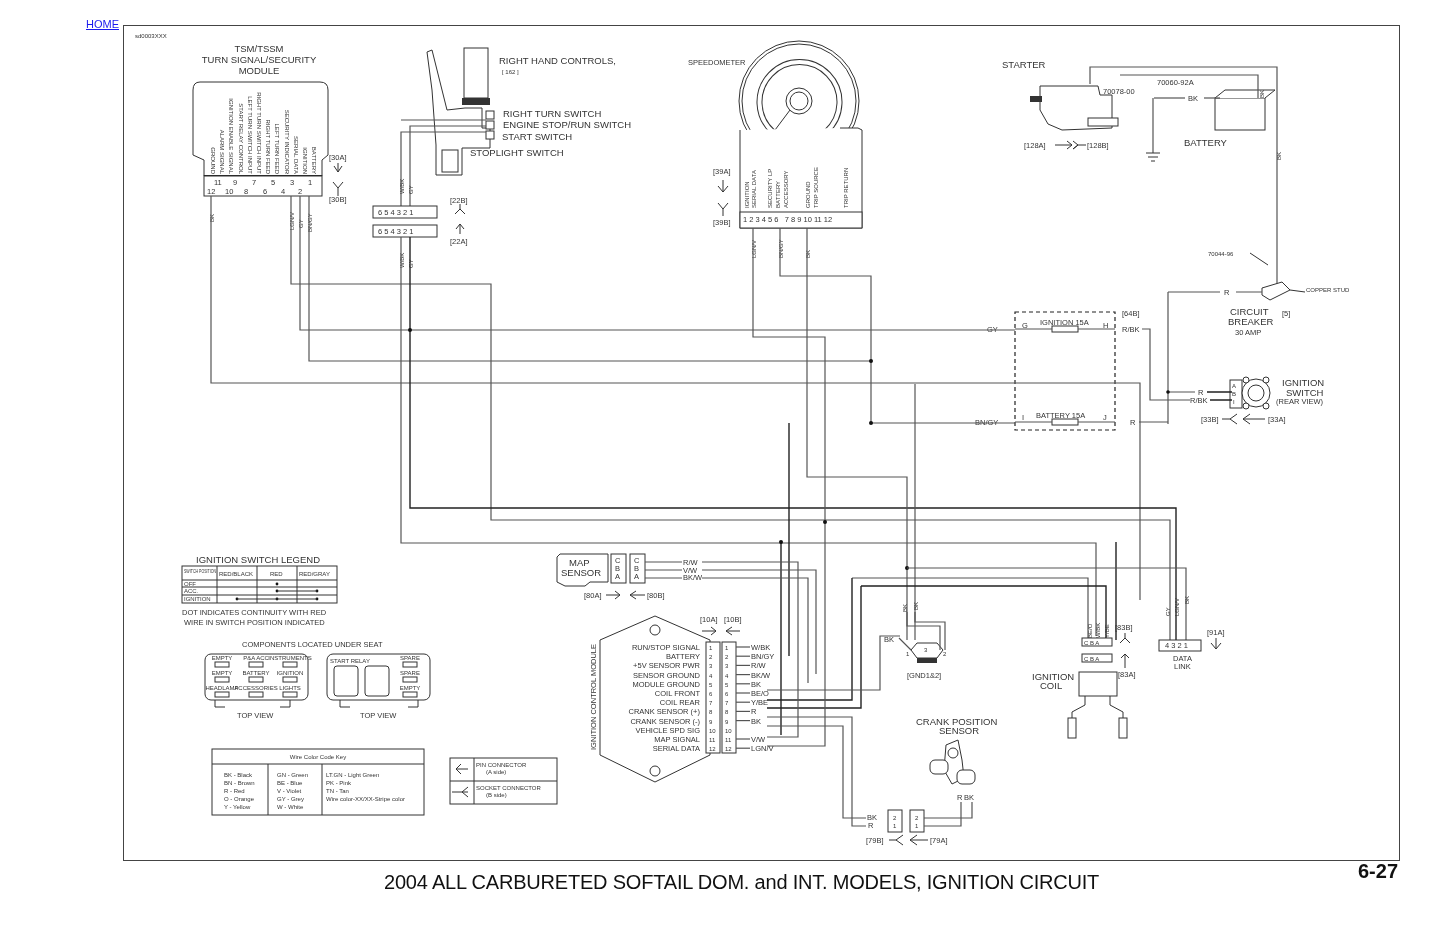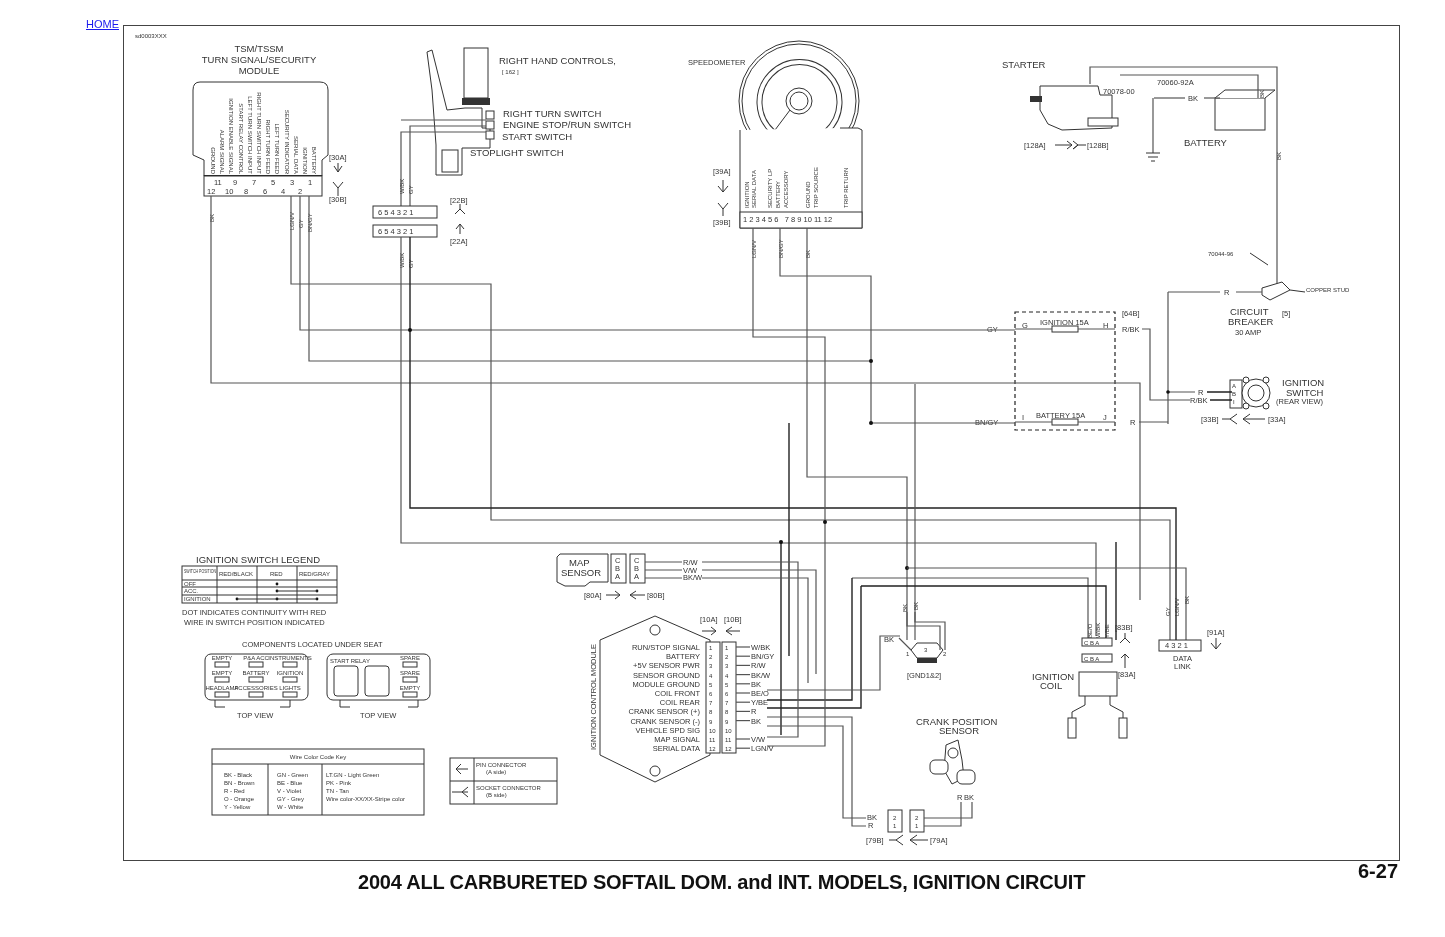--- a/index.html
+++ b/index.html
@@ -1,20 +1,20 @@
 <!DOCTYPE html>
 <html><head>
 <meta charset="utf-8">
 <style>
   html,body{margin:0;padding:0;background:#fff;}
   body{width:1445px;height:937px;position:relative;overflow:hidden;font-family:"Liberation Sans",sans-serif;color:#222;}
   #home-link{position:absolute;left:86px;top:18px;font-size:11px;color:#1a1aee;font-family:"Liberation Sans",sans-serif;}
   #frame{position:absolute;left:123px;top:25px;width:1277px;height:836px;border:1px solid #444;box-sizing:border-box;}
   #diagram{position:absolute;left:0;top:0;}
-  #page-title{position:absolute;left:358px;top:871px;font-size:20px;font-weight:bold;color:#111;white-space:nowrap;letter-spacing:-0.2px;}
+  #page-title{position:absolute;left:384px;top:871px;font-size:20px;font-weight:normal;color:#111;white-space:nowrap;letter-spacing:-0.2px;}
   #page-number{position:absolute;left:1358px;top:860px;font-size:20px;font-weight:bold;color:#111;}
   svg text{font-family:"Liberation Sans",sans-serif;fill:#333;}
   .w{stroke:#555;stroke-width:1.2;fill:none;}
   .wd{stroke:#222;stroke-width:1.4;fill:none;}
   .box{stroke:#333;stroke-width:1;fill:#fff;}
   .lbl{font-size:9.5px;}
   .sm{font-size:7.5px;}
   .xs{font-size:6px;}
   .ttl{font-size:9.5px;}
   .dot{fill:#111;}

